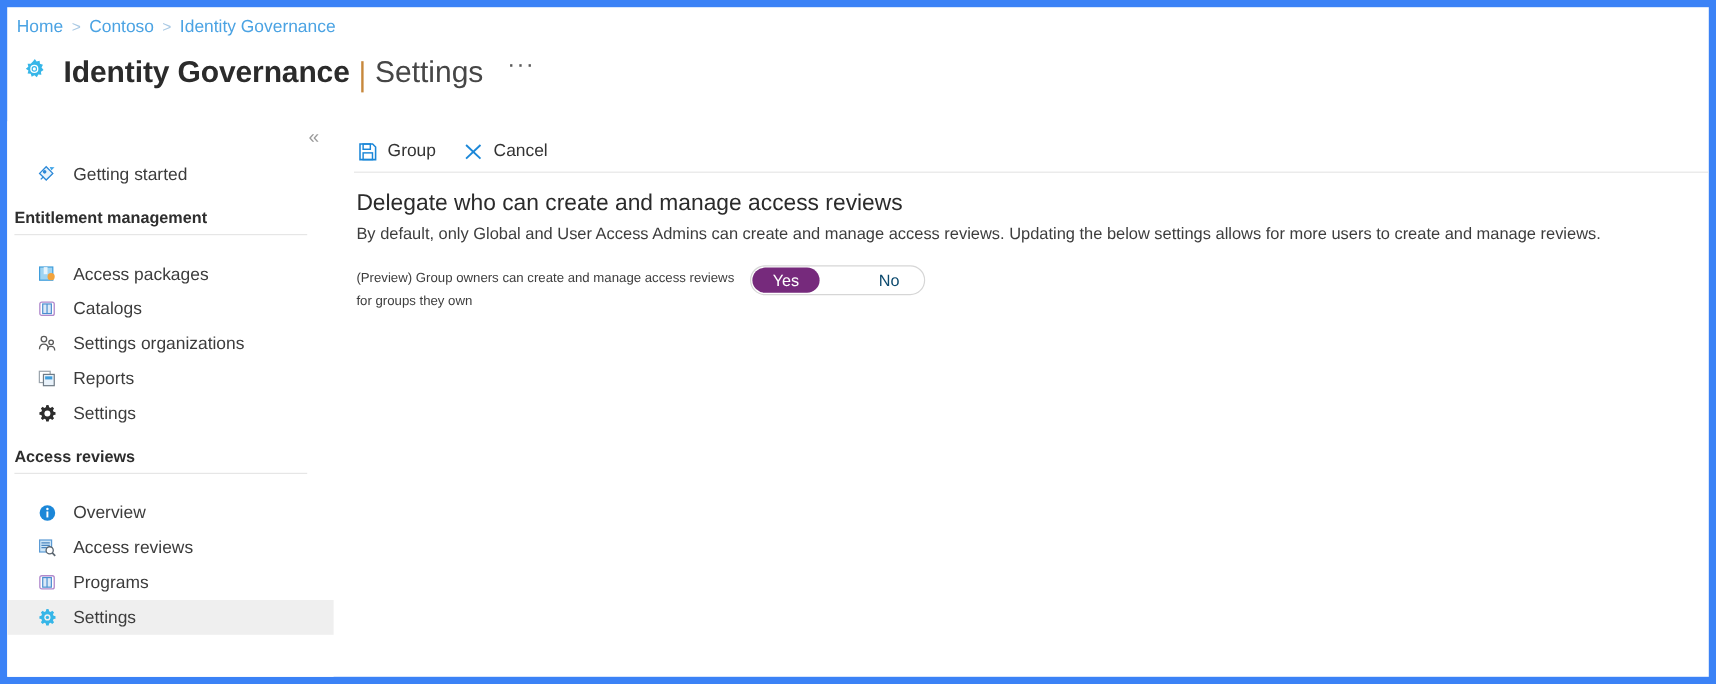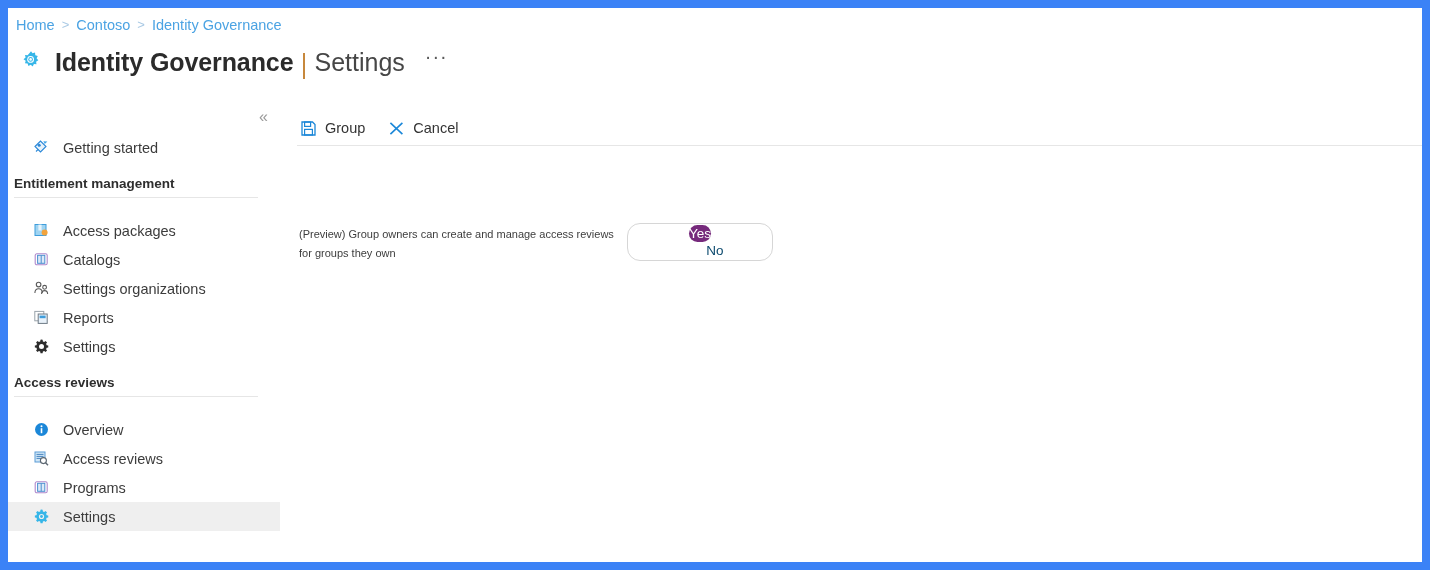--- a/index.html
+++ b/index.html
@@ -8,21 +8,21 @@
     background: #ffffff;
   }
   body {
     font-family: "Segoe UI", "Liberation Sans", sans-serif;
   }
   .page {
     position: relative;
     width: 1430px;
     height: 570px;
     background: #ffffff;
-    border: 8px solid #3b82f6;
+    border: 6px solid #3b82f6;
     box-sizing: border-box;
     overflow: hidden;
     font-family: "Liberation Sans", sans-serif;
   }
 
   
   .breadcrumb {
     position: absolute;
     left: 8px;
     top: 8px;
@@ -236,29 +236,28 @@
     color: #3d3d3d;
     line-height: 19px;
     padding-top: 2px;
   }
   
   .toggle {
     margin-left: 8px;
     display: inline-flex;
     align-items: center;
     width: 146px;
-    height: 38px;
+    height: 25px;
     border: 1px solid #d6d6d6;
     border-radius: 13px;
     background: #ffffff;
     box-sizing: border-box;
     cursor: pointer;
     overflow: hidden;
     padding: 1px;
-    flex-direction: column;
   }
   .toggle-opt {
     flex: 1;
     height: 100%;
     display: flex;
     align-items: center;
     justify-content: center;
     font-size: 13.5px;
     border-radius: 12px;
     box-sizing: border-box;
@@ -453,20 +452,24 @@
             <line x1="2.4" y1="2.8" x2="14.4" y2="14.2" stroke="#1b87d8" stroke-width="1.6"></line>
             <line x1="14.4" y1="2.8" x2="2.4" y2="14.2" stroke="#1b87d8" stroke-width="1.6"></line>
           </svg>
         </span>
         <span class="tb-label">Cancel</span>
       </button>
     </div>
 
     <div class="toolbar-rule"></div>
 
+    <div class="section-head">
+      <div class="sec-title">Delegate who can create and manage access reviews</div>
+      <div class="sec-desc">By default, only Global and User Access Admins can create and manage access reviews. Updating the below settings allows for more users to create and manage reviews.</div>
+    </div>
 
     <div class="setting-row">
       <div class="setting-label">(Preview) Group owners can create and manage access reviews for groups they own</div>
       <div class="toggle">
         <div class="toggle-opt on">Yes</div>
         <div class="toggle-opt off">No</div>
       </div>
     </div>
 
   </div>

